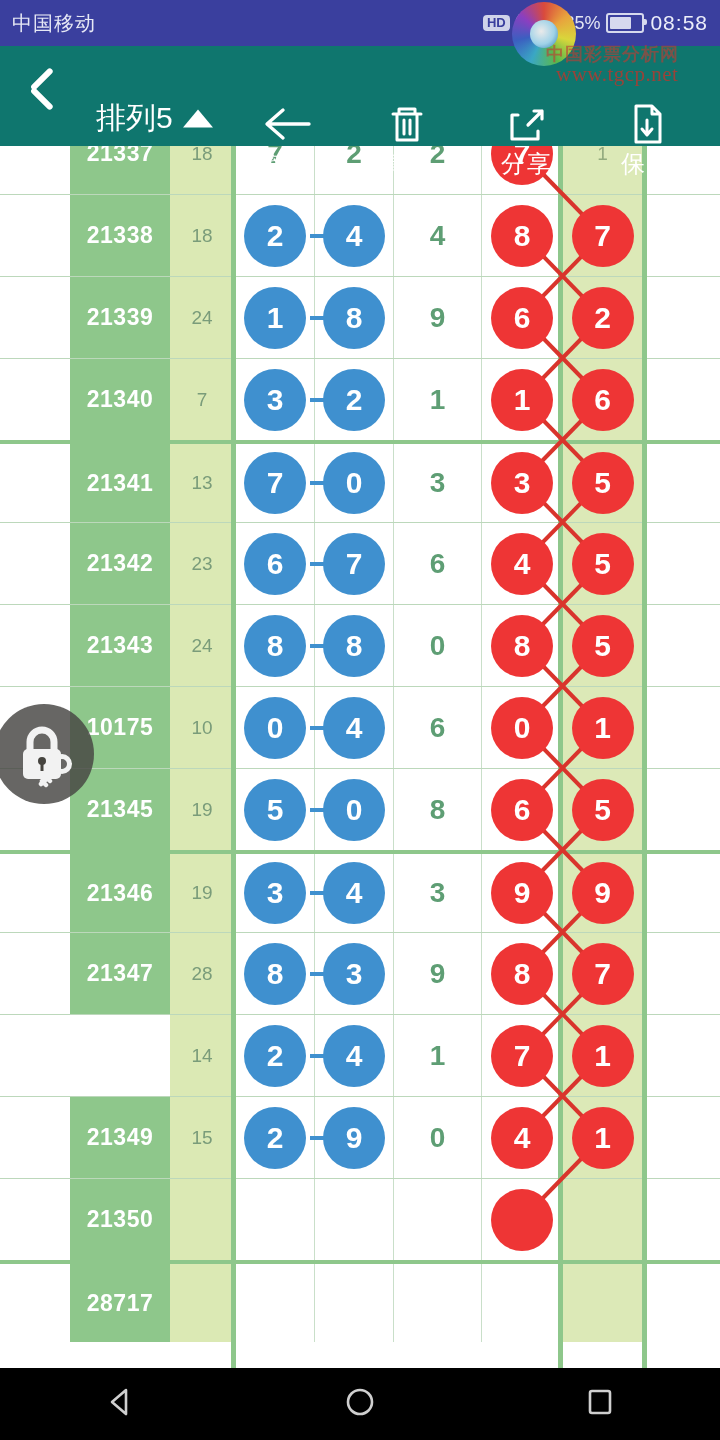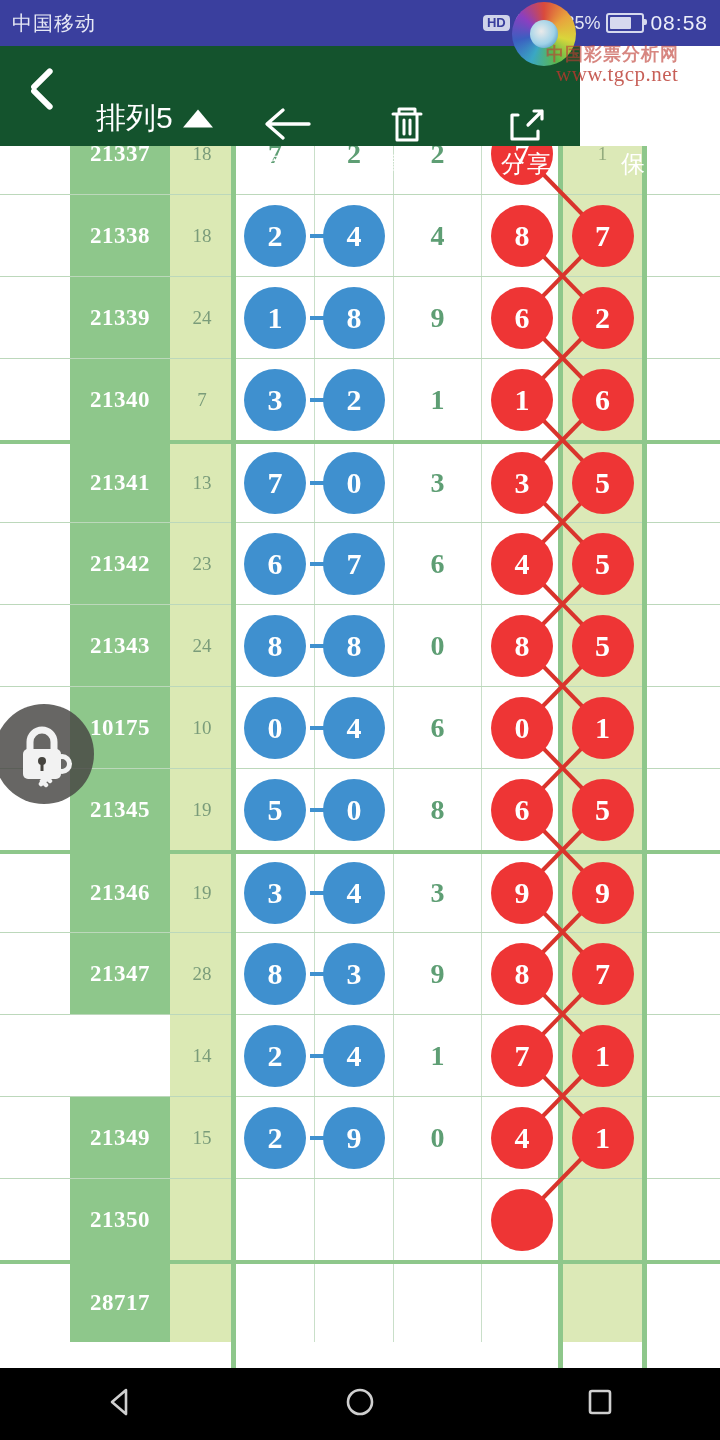--- a/index.html
+++ b/index.html
@@ -28,21 +28,21 @@
   
   .wm{position:absolute;z-index:31;pointer-events:none;}
   .wm-logo{left:512px;top:2px;width:64px;height:64px;border-radius:50%;
            background:conic-gradient(#d94a3d,#e8a33d,#d9d63b,#5bb84a,#3aa7c4,#3b5fc0,#8a3fc0,#d94a3d);}
   .wm-logo:after{content:"";position:absolute;left:18px;top:18px;width:28px;height:28px;border-radius:50%;
                  background:radial-gradient(circle at 40% 40%,#eaeaea 0%,#9fd2e8 55%,#2f7fb5 100%);}
   .wm-cn{left:546px;top:42px;color:rgba(190,60,50,.62);font-size:18px;font-weight:bold;letter-spacing:1px;}
   .wm-url{left:556px;top:62px;color:rgba(185,55,45,.80);font-size:21px;font-family:"Liberation Serif",serif;letter-spacing:.5px;}
 
   
-  .toolbar{position:absolute;left:0;top:46px;width:580px;height:100px;background:#14532d;z-index:20;}
+  .toolbar{position:absolute;left:0;top:46px;width:720px;height:100px;background:#0f766e;z-index:20;}
   .tb-back{position:absolute;left:18px;top:18px;width:46px;height:62px;cursor:pointer;}
   .tb-back:before,.tb-back:after{content:"";position:absolute;left:14px;width:28px;height:6px;background:#fff;border-radius:3px;}
   .tb-back:before{top:22px;transform:rotate(-45deg);transform-origin:left center;}
   .tb-back:after{top:22px;transform:rotate(45deg);transform-origin:left center;}
   .tb-title{position:absolute;left:96px;top:72px;transform:translateY(-50%);color:#fff;font-size:30px;
             display:flex;align-items:center;gap:10px;cursor:pointer;}
   .tri-up{width:0;height:0;border-left:15px solid transparent;border-right:15px solid transparent;
           border-bottom:18px solid #fff;}
   .tb-item{position:absolute;top:56px;width:110px;text-align:center;color:#fff;cursor:pointer;}
   .tb-item .ic{height:44px;display:flex;align-items:center;justify-content:center;}
@@ -155,21 +155,21 @@
       <div class="ic">
         <svg width="38" height="44" viewBox="0 0 38 44">
             <path d="M8 4 H24 L32 12 V40 H8 Z M24 4 V12 H32 M19 18 V32 M14 27 L19 33 L24 27" fill="none" stroke="#fff" stroke-width="3" stroke-linecap="round" stroke-linejoin="round"></path>
           </svg>
       </div>
       <div class="lb">保存</div>
     </div>
   </div>
 
   <div class="tablewrap">
-    <div class="tbl" id="tbl" style="height: 1278px; font-family: Liberation Serif, serif;">
+    <div class="tbl" id="tbl" style="height: 1278px;">
         <div class="row thin" style="position:absolute;left:0;top:-34px">
           <div class="cell c-issue">
             <span>21337</span>
           </div>
           <div class="cell c-sum">
             <span>18</span>
           </div>
           <div class="cell c-d c-d1">
             <span>7</span>
           </div>

